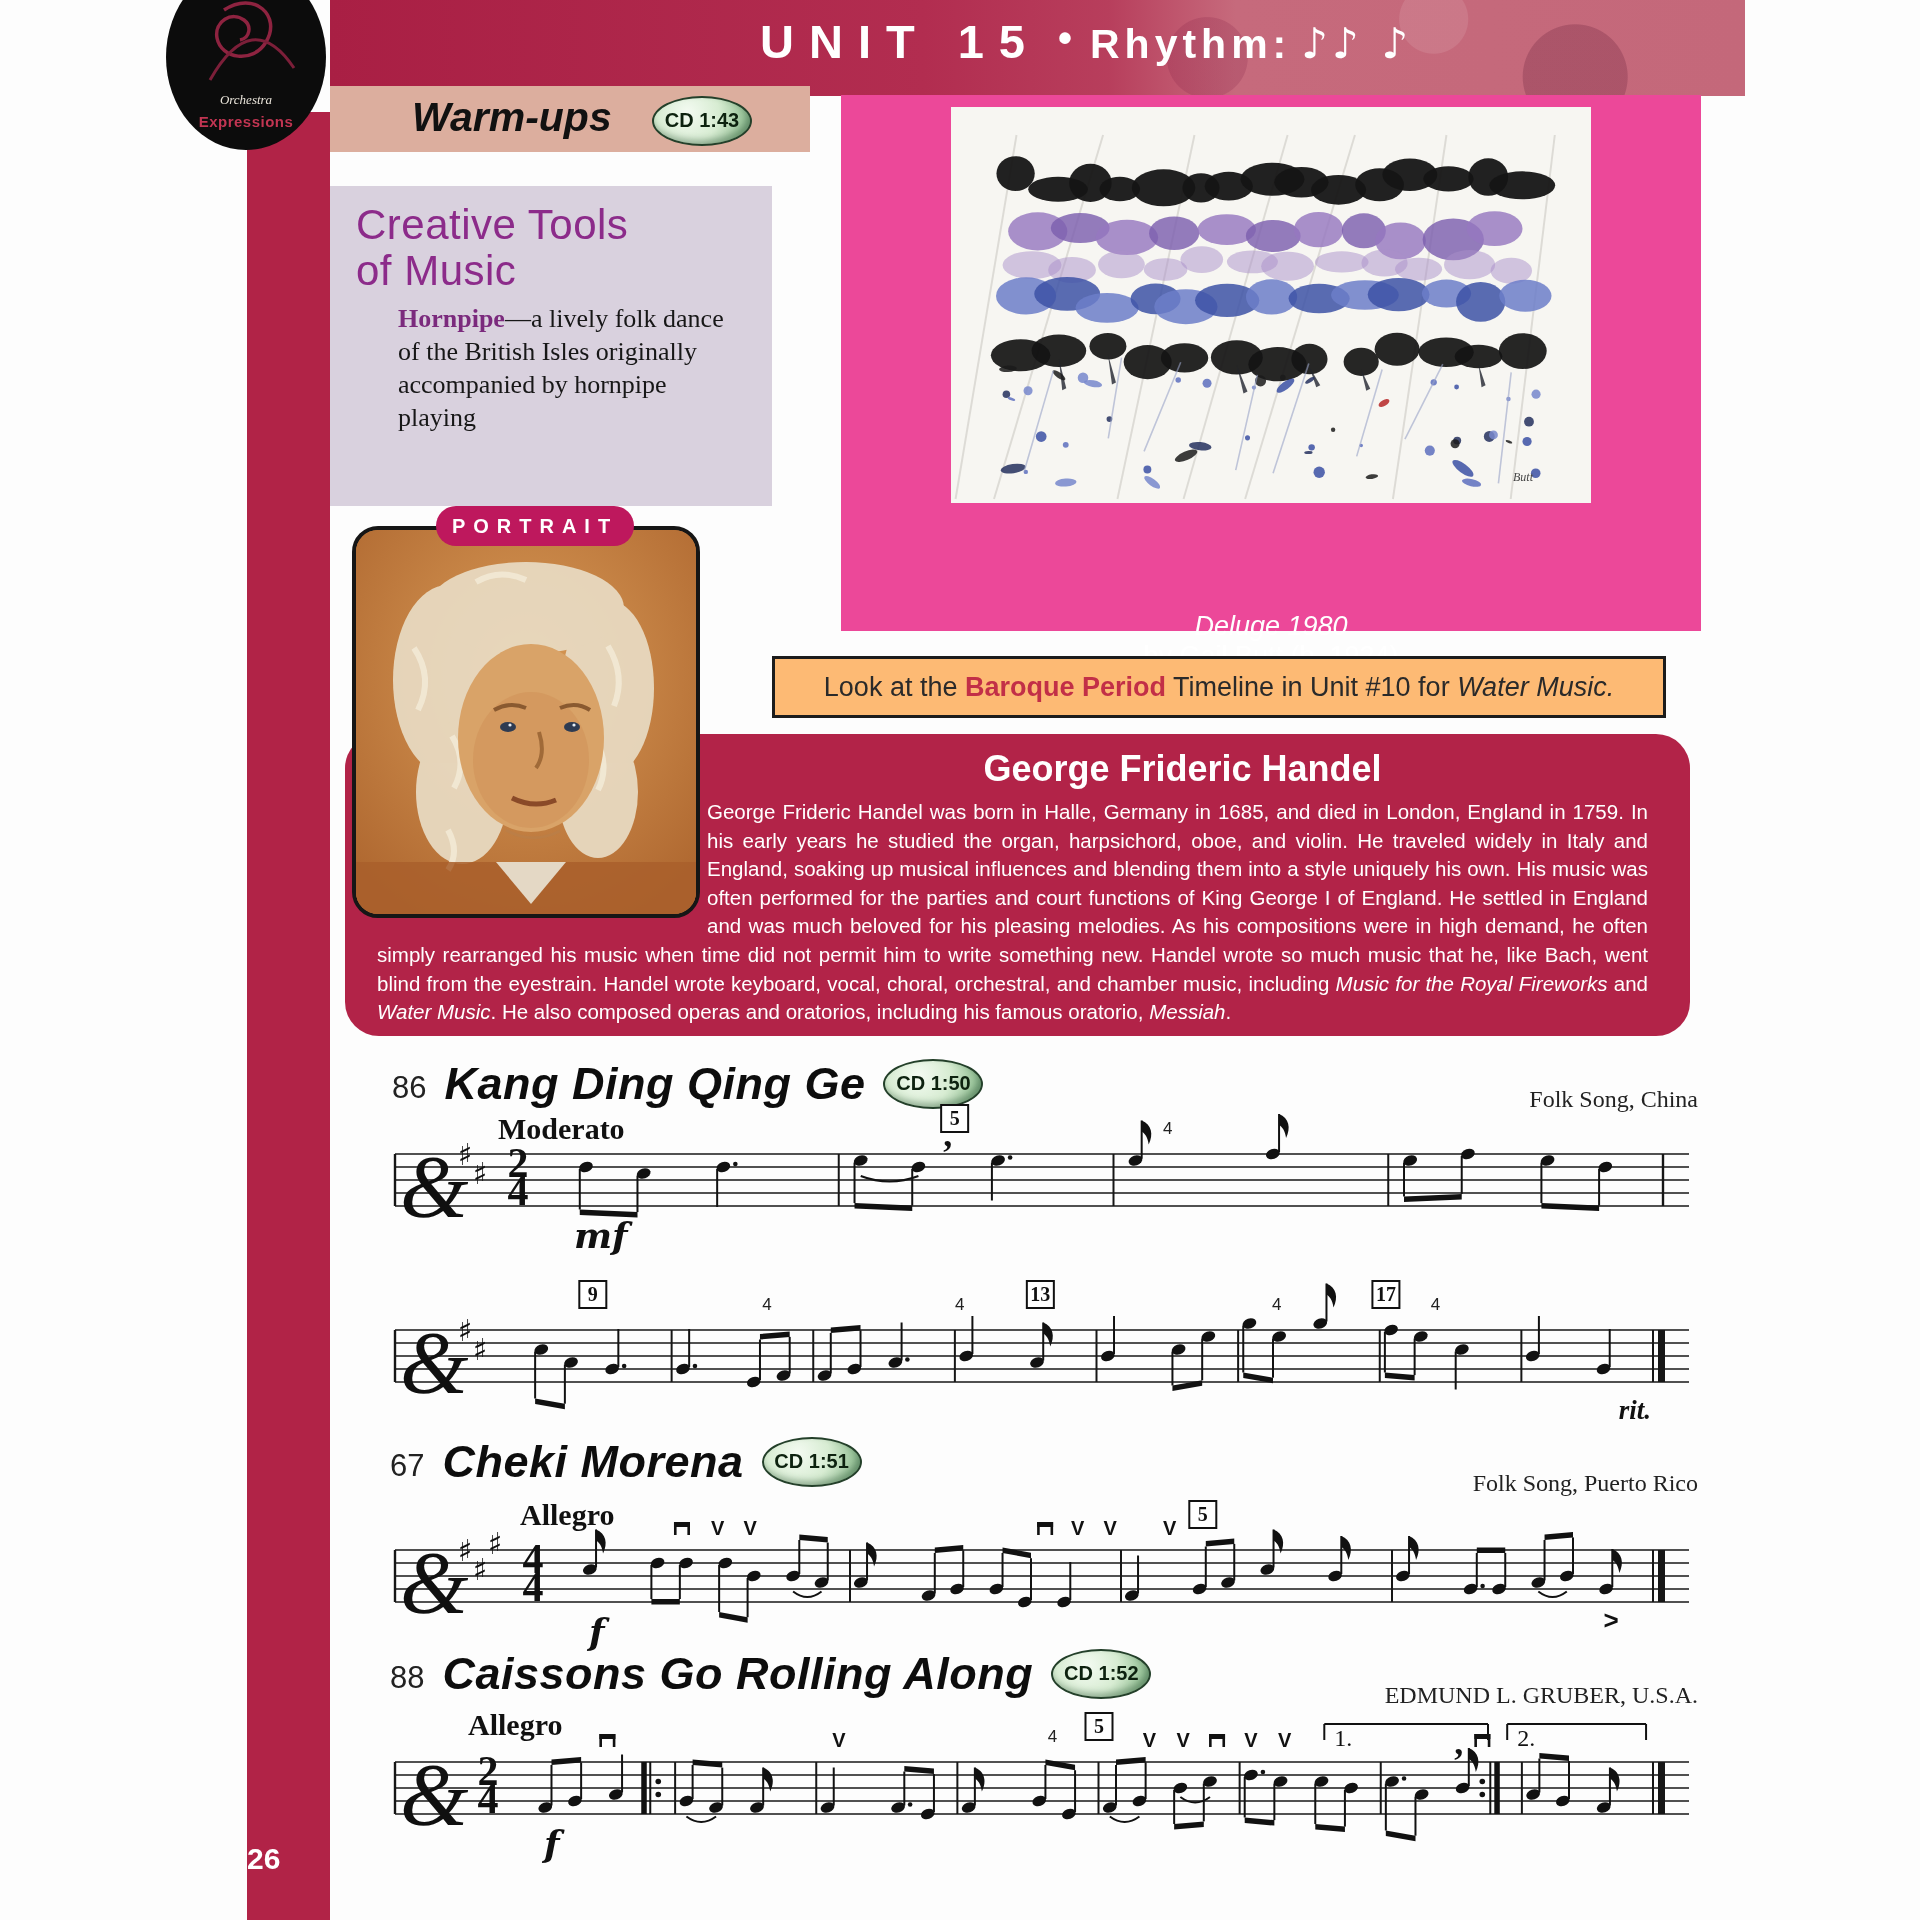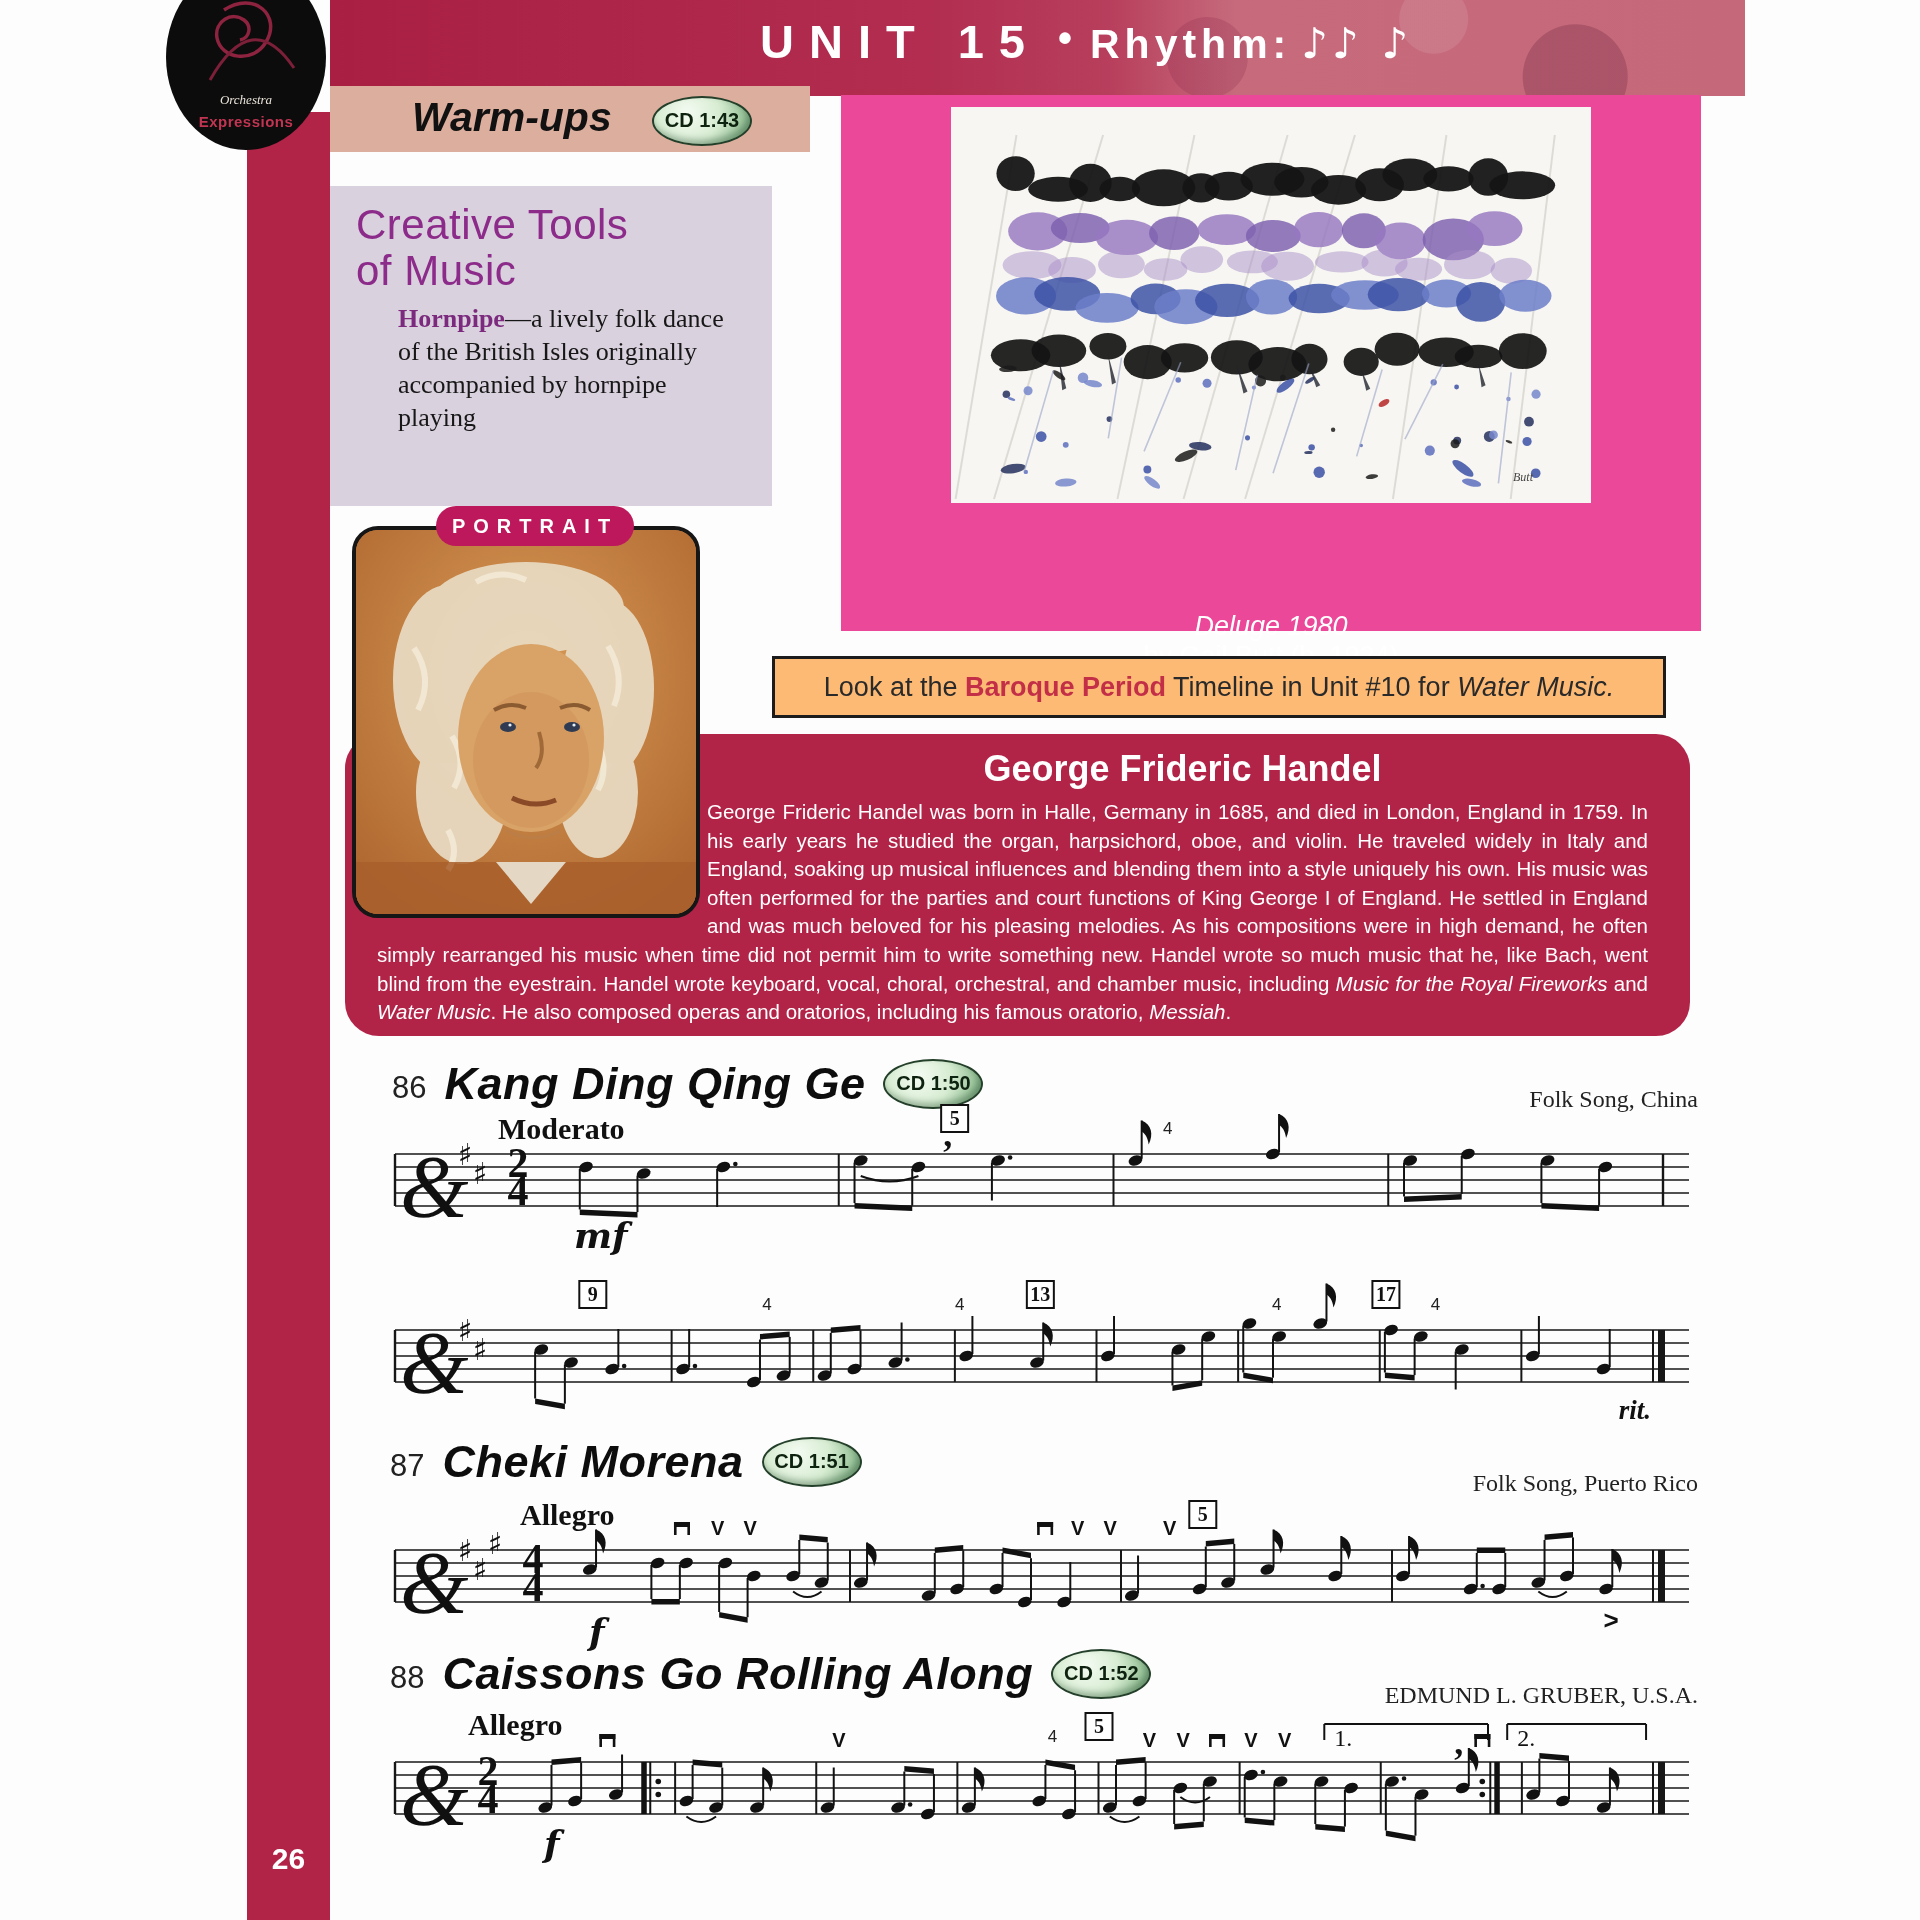--- a/index.html
+++ b/index.html
@@ -2,21 +2,21 @@
 <html><head>
 <meta charset="utf-8">
 <style>
   html,body{margin:0;padding:0;background:#ffffff;}
   #page{position:relative;width:1920px;height:1920px;background:#fdfdfd;overflow:hidden;
         font-family:"Liberation Sans",sans-serif;color:#1a1a1a;}
   .abs{position:absolute;}
 
   
   #left-band{left:247px;top:112px;width:83px;height:1808px;background:#b12347;}
-  #page-num{left:247px;top:1842px;width:83px;text-align:center;color:#fff;
+  #page-num{left:247px;top:1842px;width:83px;text-align:left;color:#fff;
             font-size:30px;font-weight:bold;}
 
   
   #logo{left:166px;top:-36px;width:160px;height:186px;background:#0c0c0c;border-radius:50%;z-index:6;}
   #logo svg{position:absolute;left:0;top:0;}
   .logo-t1{position:absolute;left:0;bottom:42px;width:100%;text-align:center;color:#e9e4da;
            font-family:"Liberation Serif",serif;font-style:italic;font-size:13px;}
   .logo-t2{position:absolute;left:0;bottom:20px;width:100%;text-align:center;color:#c23552;
            font-weight:bold;font-size:15px;letter-spacing:.5px;}
 
@@ -463,21 +463,21 @@
       <rect x="980.415" y="13" width="27" height="27" fill="#fff" stroke="#111" stroke-width="2"></rect>
       <text x="993.915" y="33" font-size="20" font-weight="bold" text-anchor="middle" font-family="Liberation Serif, serif" fill="#111">17</text>
       <text x="370.265" y="42" font-size="17" fill="#222">4</text>
       <text x="562.875" y="42" font-size="17" fill="#222">4</text>
       <text x="880.115" y="42" font-size="17" fill="#222">4</text>
       <text x="1038.7350000000001" y="42" font-size="17" fill="#222">4</text>
       <text x="1259" y="151" font-size="27" font-style="italic" font-weight="bold" text-anchor="end" font-family="Liberation Serif, serif" fill="#111">rit.</text>
     </svg>
 
   <div class="piece-head" style="left:390px;top:1436px">
-    <span class="piece-num">87</span>
+    <span class="piece-num">67</span>
     <span class="piece-title">Cheki Morena</span>
     <span class="cd-badge">CD 1:51</span>
   </div>
   <div class="tempo" style="left:520px;top:1498px">Allegro</div>
   <div class="credit" style="top:1470px">Folk Song, Puerto Rico</div>
   <svg class="staff-svg" id="staff-87" style="left:392px;top:1488px" width="1305" height="180" viewBox="0 0 1305 180">
       <line x1="3" y1="62" x2="1297" y2="62" stroke="#161616" stroke-width="1.7"></line>
       <line x1="3" y1="75" x2="1297" y2="75" stroke="#161616" stroke-width="1.7"></line>
       <line x1="3" y1="88" x2="1297" y2="88" stroke="#161616" stroke-width="1.7"></line>
       <line x1="3" y1="101" x2="1297" y2="101" stroke="#161616" stroke-width="1.7"></line>

